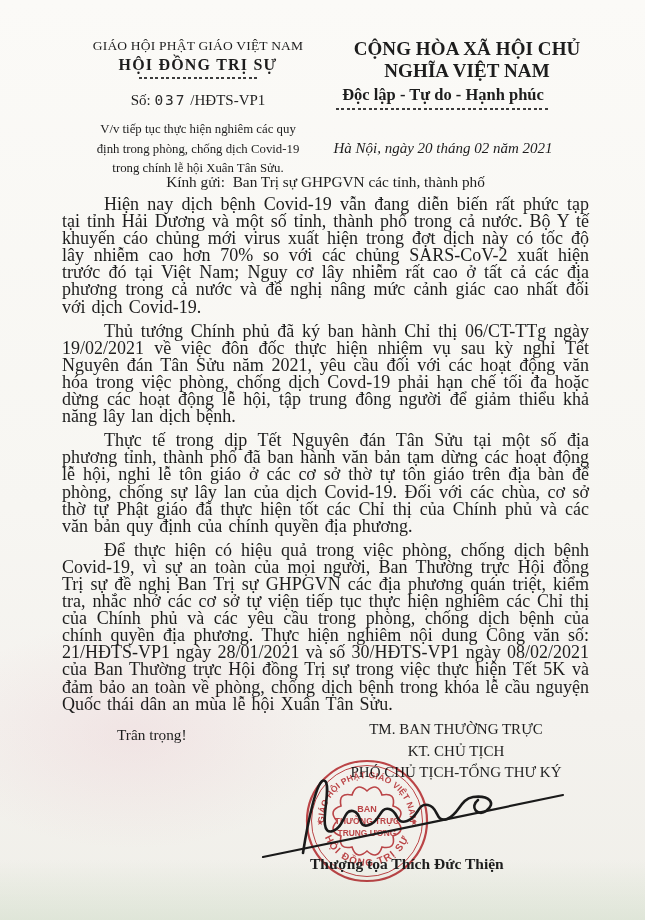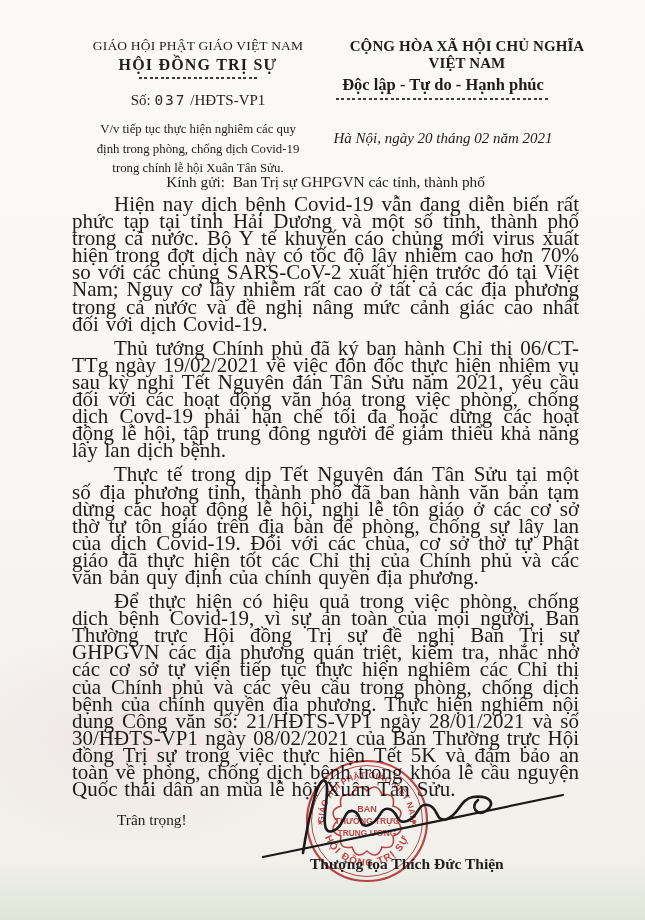--- a/index.html
+++ b/index.html
@@ -17,29 +17,29 @@
   .org-col{position:absolute; left:64px; top:38px; width:268px; text-align:center;}
   .org-line1{font-size:13.5px; letter-spacing:.2px;}
   .org-line2{font-size:16px; font-weight:bold; letter-spacing:1.2px; margin-top:2px;}
   .dash-rule{height:2px; margin:3px auto 0;
     background:repeating-linear-gradient(90deg,#3c3c3c 0 3px,transparent 3px 5.5px);}
   .org-rule{width:118px;}
   .doc-number{margin-top:13px; font-size:15px;}
   .doc-number .num{font-family:"DejaVu Sans Mono", monospace; font-size:14.5px; letter-spacing:2px; color:#2a2a2a;}
   .doc-subject{margin-top:11px; font-size:12.8px; line-height:19.5px;}
   .nat-col{position:absolute; left:292px; top:38px; width:302px; text-align:center;}
-  .nat-line1{font-size:15px; font-weight:bold; letter-spacing:.1px;padding-left:48px;}
+  .nat-line1{font-size:19px; font-weight:bold; letter-spacing:.1px;padding-left:48px;}
   .nat-line2{font-size:16.5px; font-weight:bold; margin-top:3px;}
   .nat-rule{width:214px;}
   .dateline{margin-top:30px; font-size:15px; font-style:italic;}
   
   .body-block{position:absolute; left:62px; top:173px; width:527px;}
   .salutation{text-align:center; font-size:15.3px; margin:0 0 5px; white-space:pre;}
-  .para{font-size:21px; line-height:17.1px; text-align:justify; text-indent:42px;
-    word-spacing:1.6px; margin:0 10px 7px;}
+  .para{font-size:18px; line-height:17.1px; text-align:justify; text-indent:42px;
+    word-spacing:1.6px; margin:0 0 7px;}
   .closing{font-size:15.3px; margin:13px 0 0 55px;}
   
   .recipients{position:absolute; left:78px; top:733px; font-size:13.2px; line-height:19.5px;}
   .recipients .label{font-size:14px; font-weight:bold; font-style:italic; margin-bottom:5px;}
   .recipients .item{margin-left:-6px;}
   .sig-block{position:absolute; left:300px; top:719px; width:312px; text-align:center;
     font-size:15px; line-height:21.5px;}
   .signer{position:absolute; left:310px; top:855px; width:262px; 
     font-size:15.5px; font-weight:bold;}
   .seal-svg{position:absolute; left:303px; top:757px; mix-blend-mode:multiply; opacity:.93;}
@@ -81,20 +81,25 @@
   <div class="body-block">
     <div class="salutation">Kính gửi:  Ban Trị sự GHPGVN các tỉnh, thành phố</div>
     <p class="para">Hiện nay dịch bệnh Covid-19 vẫn đang diễn biến rất phức tạp tại tỉnh Hải Dương và một số tỉnh, thành phố trong cả nước. Bộ Y tế khuyến cáo chủng mới virus xuất hiện trong đợt dịch này có tốc độ lây nhiễm cao hơn 70% so với các chủng SARS-CoV-2 xuất hiện trước đó tại Việt Nam; Nguy cơ lây nhiễm rất cao ở tất cả các địa phương trong cả nước và đề nghị nâng mức cảnh giác cao nhất đối với dịch Covid-19.</p>
     <p class="para">Thủ tướng Chính phủ đã ký ban hành Chỉ thị 06/CT-TTg ngày 19/02/2021 về việc đôn đốc thực hiện nhiệm vụ sau kỳ nghỉ Tết Nguyên đán Tân Sửu năm 2021, yêu cầu đối với các hoạt động văn hóa trong việc phòng, chống dịch Covd-19 phải hạn chế tối đa hoặc dừng các hoạt động lễ hội, tập trung đông người để giảm thiểu khả năng lây lan dịch bệnh.</p>
     <p class="para">Thực tế trong dịp Tết Nguyên đán Tân Sửu tại một số địa phương tỉnh, thành phố đã ban hành văn bản tạm dừng các hoạt động lễ hội, nghi lễ tôn giáo ở các cơ sở thờ tự tôn giáo trên địa bàn để phòng, chống sự lây lan của dịch Covid-19. Đối với các chùa, cơ sở thờ tự Phật giáo đã thực hiện tốt các Chỉ thị của Chính phủ và các văn bản quy định của chính quyền địa phương.</p>
     <p class="para">Để thực hiện có hiệu quả trong việc phòng, chống dịch bệnh Covid-19, vì sự an toàn của mọi người, Ban Thường trực Hội đồng Trị sự đề nghị Ban Trị sự GHPGVN các địa phương quán triệt, kiểm tra, nhắc nhở các cơ sở tự viện tiếp tục thực hiện nghiêm các Chỉ thị của Chính phủ và các yêu cầu trong phòng, chống dịch bệnh của chính quyền địa phương. Thực hiện nghiêm nội dung Công văn số: 21/HĐTS-VP1 ngày 28/01/2021 và số 30/HĐTS-VP1 ngày 08/02/2021 của Ban Thường trực Hội đồng Trị sự trong việc thực hiện Tết 5K và đảm bảo an toàn về phòng, chống dịch bệnh trong khóa lễ cầu nguyện Quốc thái dân an mùa lễ hội Xuân Tân Sửu.</p>
     <div class="closing">Trân trọng!</div>
   </div>
 
 
+  <div class="sig-block">
+    <div>TM. BAN THƯỜNG TRỰC</div>
+    <div>KT. CHỦ TỊCH</div>
+    <div>PHÓ CHỦ TỊCH-TỔNG THƯ KÝ</div>
+  </div>
 
   <svg class="seal-svg" width="128" height="128" viewBox="0 0 128 128">
     <circle cx="64" cy="64" r="60" fill="none" stroke-width="2.2" stroke="#c03a3e"></circle>
     <circle cx="64" cy="64" r="55.5" fill="none" stroke-width="1" stroke="#c03a3e"></circle>
     <path id="seal-top-arc" d="M 21 64 A 43 43 0 1 1 107 64" fill="none"></path>
     <path id="seal-bottom-arc" d="M 19 64 A 45 45 0 0 0 109 64" fill="none"></path>
     <text class="seal-arc-text" font-size="8.6" letter-spacing="0.2" fill="#c03a3e">
       <textPath href="#seal-top-arc" startOffset="50%" text-anchor="middle">GIÁO HỘI PHẬT GIÁO VIỆT NAM</textPath>
     </text>
     <text class="seal-arc-text" font-size="10" letter-spacing="1.4" fill="#c03a3e">

